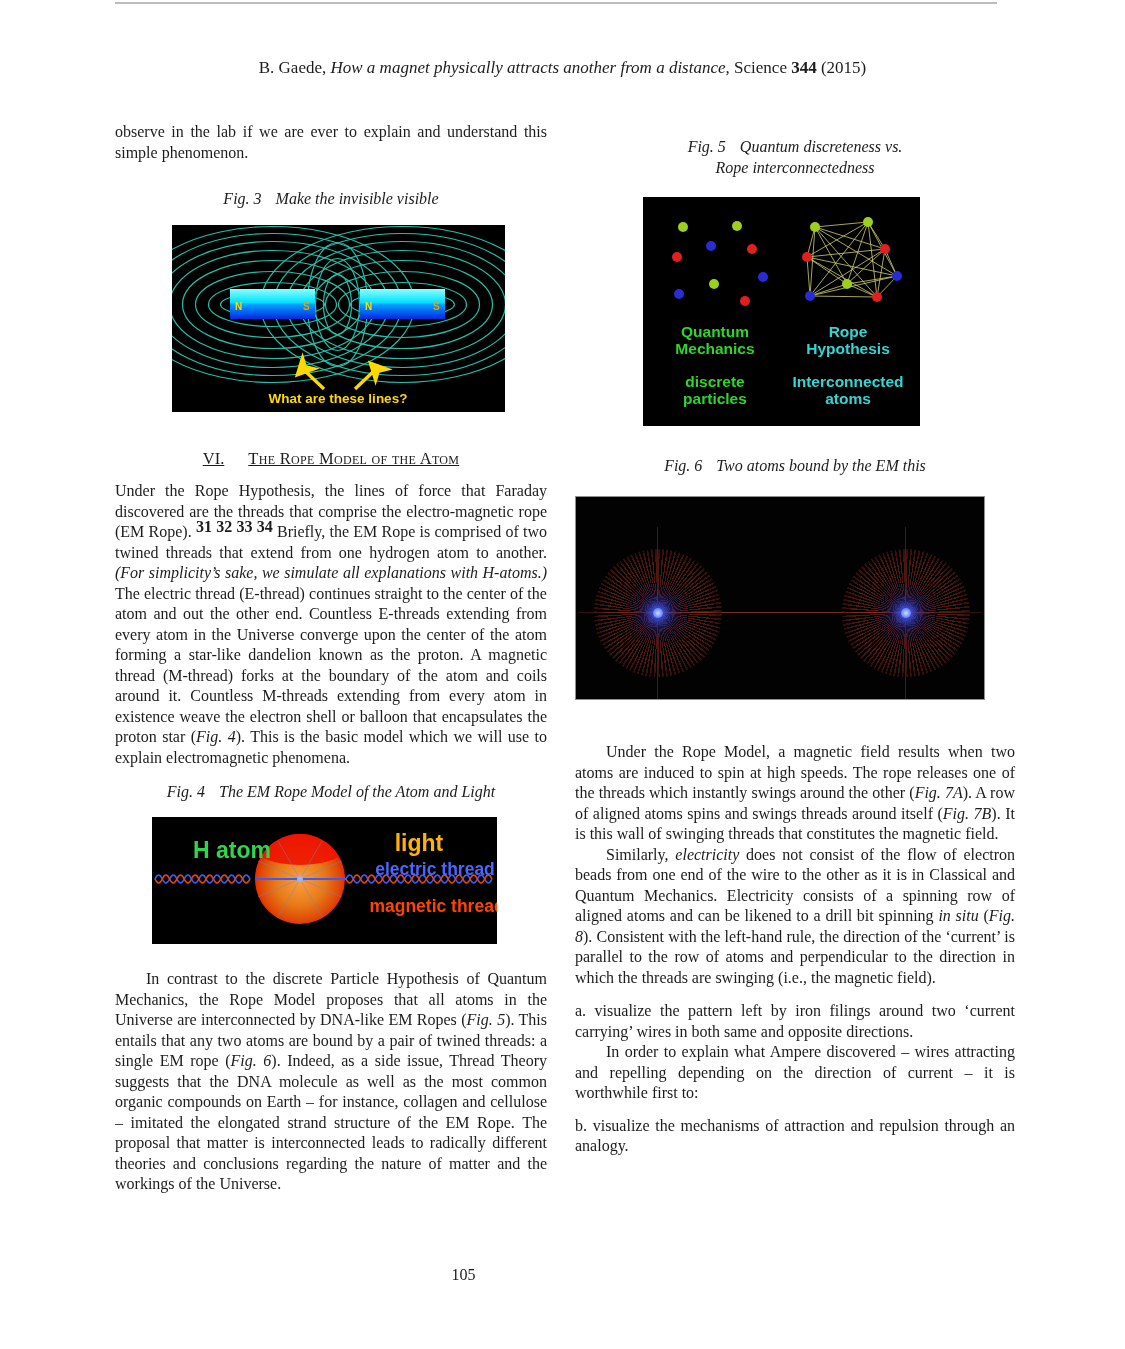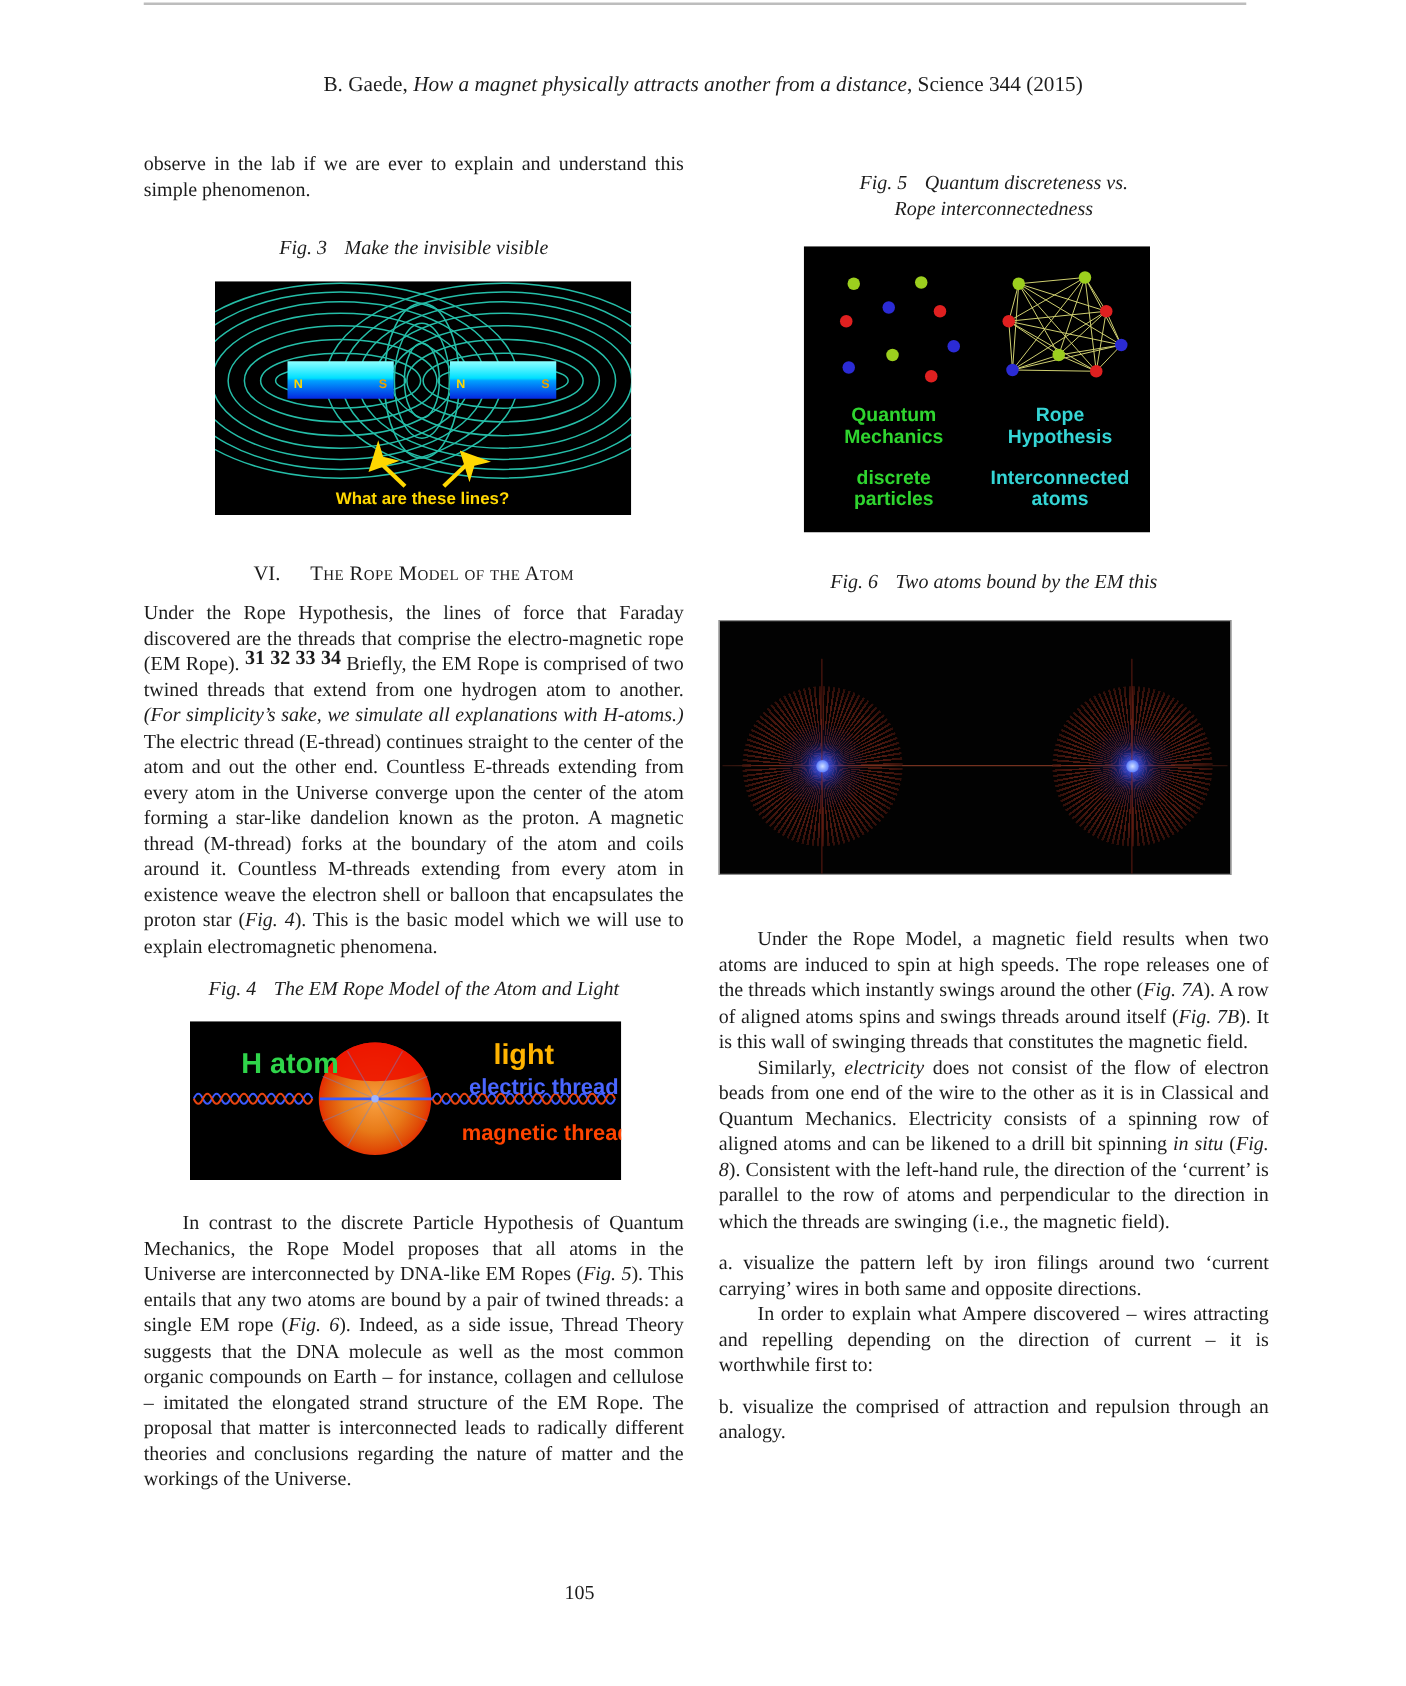--- a/index.html
+++ b/index.html
@@ -2,30 +2,30 @@
 <html><head>
 <meta charset="utf-8">
 <style>
   html,body{margin:0;padding:0;background:#fff;}
   .page{position:relative;width:1125px;height:1349px;background:#ffffff;overflow:hidden;
         font-family:"Liberation Serif",serif;color:#1c1c1c;}
   .top-rule{position:absolute;left:115px;top:2px;width:882px;height:2px;background:#bdbdbd;}
   .header{position:absolute;left:0;top:58px;width:1125px;text-align:center;font-size:17px;}
   .run-n{}
   .run-i{font-style:italic;}
-  .run-b{font-weight:400;}
+  .run-b{font-weight:700;}
   .run-sup{font-size:16px;font-weight:700;position:relative;top:-5.5px;}
   .col{position:absolute;top:120px;}
   .col-left{left:115px;width:432px;}
   .col-right{left:575px;width:440px;}
   p.body{margin:0;font-size:16px;line-height:20.5px;text-align:justify;}
   .indent{text-indent:31px;}
   .figcaption{font-style:italic;font-size:16px;line-height:21px;text-align:center;}
   .figcaption .cap-label{margin-right:14px;}
-  .section-heading{font-size:16.5px;text-align:center;}
+  .section-heading{font-size:16.5px;text-align:center;text-decoration:underline;}
   .section-heading .sec-num{margin-right:24px;}
   .section-heading .sec-title{font-variant:small-caps;letter-spacing:.3px;}
   .list-item{margin-left:33px;text-align:justify;}
   .pageno{position:absolute;left:0;top:1266px;width:927px;text-align:center;font-size:16px;}
   svg text{font-family:"Liberation Sans",sans-serif;font-weight:bold;}
   .figwrap{display:block;}
   
   .fig6-box{position:relative;width:408px;height:202px;background:#020202;border:1px solid #8f8f8f;margin-top:20px;overflow:hidden;}
   .fig6-title{position:absolute;left:0;top:12px;width:100%;text-align:center;
       font-family:"Liberation Sans",sans-serif;font-weight:bold;font-size:17px;color:#cf2a10;}
@@ -247,19 +247,19 @@
       <div class="atom" style="left:266px;top:52px">
           <div class="atom-v"></div>
         </div>
     </div>
 
     <p class="body indent" style="margin-top:42px"><span class="run-n">Under the Rope Model, a magnetic field results when two atoms are induced to spin at high speeds. The rope releases one of the threads which instantly swings around the other (</span><span class="run-i">Fig. 7A</span><span class="run-n">). A row of aligned atoms spins and swings threads around itself (</span><span class="run-i">Fig. 7B</span><span class="run-n">). It is this wall of swinging threads that constitutes the magnetic field.</span></p>
     <p class="body indent"><span class="run-n">Similarly, </span><span class="run-i">electricity</span><span class="run-n"> does not consist of the flow of electron beads from one end of the wire to the other as it is in Classical and Quantum Mechanics. Electricity consists of a spinning row of aligned atoms and can be likened to a drill bit spinning </span><span class="run-i">in situ</span><span class="run-n"> (</span><span class="run-i">Fig. 8</span><span class="run-n">). Consistent with the left-hand rule, the direction of the ‘current’ is parallel to the row of atoms and perpendicular to the direction in which the threads are swinging (i.e., the magnetic field).</span></p>
     <p class="body list-item" style="margin-top:13px">a. visualize the pattern left by iron filings around two ‘current carrying’ wires in both same and opposite directions.</p>
 
     <p class="body indent"><span class="run-n">In order to explain what Ampere discovered – wires attracting and repelling depending on the direction of current – it is worthwhile first to:</span></p>
-    <p class="body list-item" style="margin-top:12px">b. visualize the comprised of attraction and repulsion through an analogy.</p>
+    <p class="body list-item" style="margin-top:12px">b. visualize the mechanisms of attraction and repulsion through an analogy.</p>
 
   </div>
 
   <div class="pageno">105</div>
 
 </div>
 
 </body></html>

